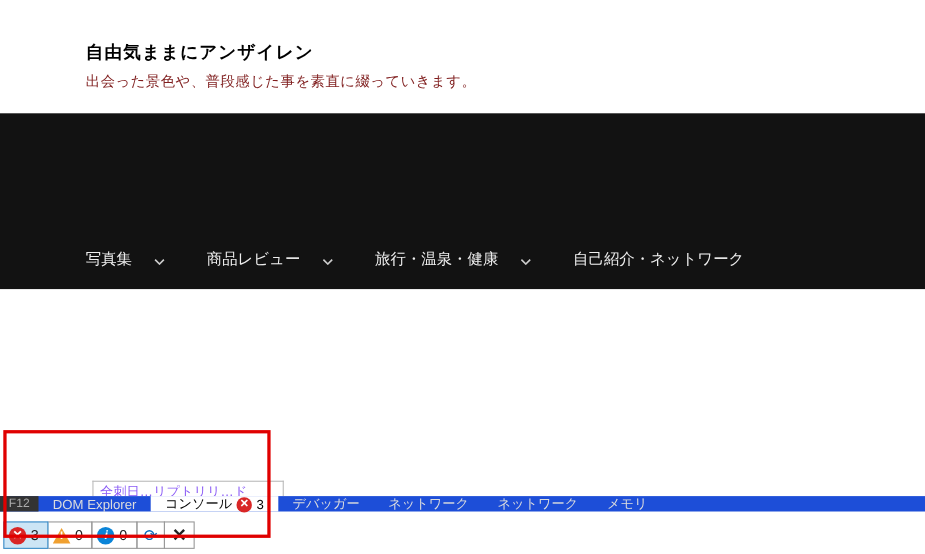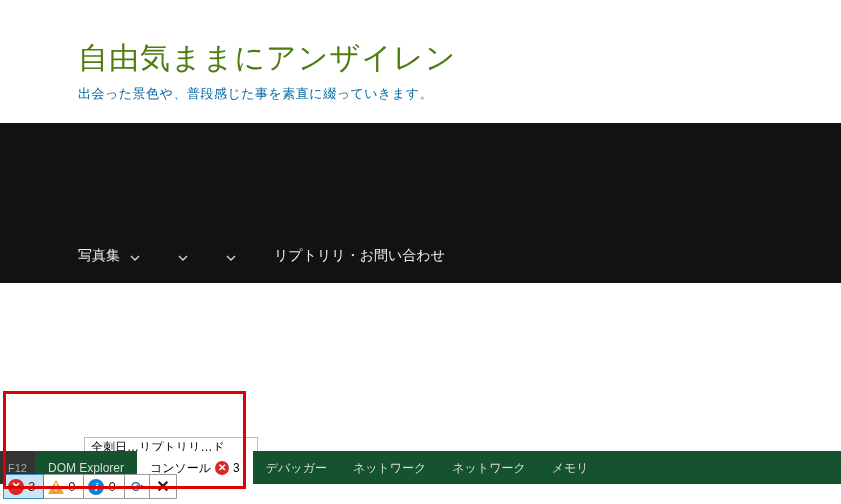--- a/index.html
+++ b/index.html
@@ -13,49 +13,49 @@
       width: 841px;
       height: 504px;
       overflow: hidden;
       position: relative;
     }
     .header {
       padding: 38px 0 20px 78px;
       background: #fff;
     }
     .site-title {
-      font-size: 30px;
-      font-weight: normal;
-      color: #4d7c0f;
+      font-size: 16px;
+      font-weight: bold;
+      color: #000000;
       letter-spacing: 1px;
     }
     .site-subtitle {
       font-size: 13px;
-      color: #0369a1;
+      color: #7f1d1d;
       margin-top: 6px;
       letter-spacing: 0.5px;
     }
     .nav-bar {
       background: #121212;
       height: 160px;
       display: flex;
       align-items: flex-end;
       padding: 0 0 18px 78px;
     }
     .nav-items {
       display: flex;
       gap: 38px;
       color: #eee;
       font-size: 14px;
       align-items: center;
     }
     .nav-item {
       display: flex;
       align-items: center;
-      gap: 10px;
+      gap: 20px;
       cursor: pointer;
     }
     .chevron {
       display: inline-block;
     }
     .content-area {
       background: #fff;
       height: 140px;
       position: relative;
     }
@@ -72,32 +72,32 @@
     .partial-button {
       position: absolute;
       left: 84px;
       top: 437px;
       width: 174px;
       height: 14px;
       border: 1px solid #bbb;
       border-bottom: none;
       background: #fff;
       font-size: 12px;
-      color: #000000;
+      color: #8b5cf6;
       padding: 1px 6px 0 6px;
       overflow: hidden;
       white-space: nowrap;
     }
     .devtools-tabs {
       position: absolute;
       left: 0;
       top: 451px;
       width: 841px;
-      height: 33px;
-      background: #14532d;
+      height: 14px;
+      background: #1d4ed8;
       display: flex;
       align-items: stretch;
       color: #ddd;
       font-size: 12px;
     }
     .dt-tab {
       padding: 4px 13px 3px 13px;
       cursor: pointer;
       display: flex;
       align-items: center;
@@ -209,35 +209,37 @@
   <div class="nav-items">
     <div class="nav-item">
       <span>写真集</span>
       <span class="chevron">
         <svg width="10" height="6" viewBox="0 0 10 6">
             <path d="M1 1 L5 5 L9 1" stroke="#ccc" stroke-width="1.5" fill="none"></path>
           </svg>
       </span>
     </div>
     <div class="nav-item">
+      <span>商品レビュー</span>
       <span class="chevron">
         <svg width="10" height="6" viewBox="0 0 10 6">
             <path d="M1 1 L5 5 L9 1" stroke="#ccc" stroke-width="1.5" fill="none"></path>
           </svg>
       </span>
     </div>
     <div class="nav-item">
+      <span>旅行・温泉・健康</span>
       <span class="chevron">
         <svg width="10" height="6" viewBox="0 0 10 6">
             <path d="M1 1 L5 5 L9 1" stroke="#ccc" stroke-width="1.5" fill="none"></path>
           </svg>
       </span>
     </div>
     <div class="nav-item">
-      <span>リプトリリ・お問い合わせ</span>
+      <span>自己紹介・ネットワーク</span>
     </div>
   </div>
 </div>
 
 <div class="content-area"></div>
 
 <div class="partial-button">全刺日…リプトリリ…ド</div>
 
 <div class="devtools-tabs">
   <div class="dt-tab f12">F12</div>

